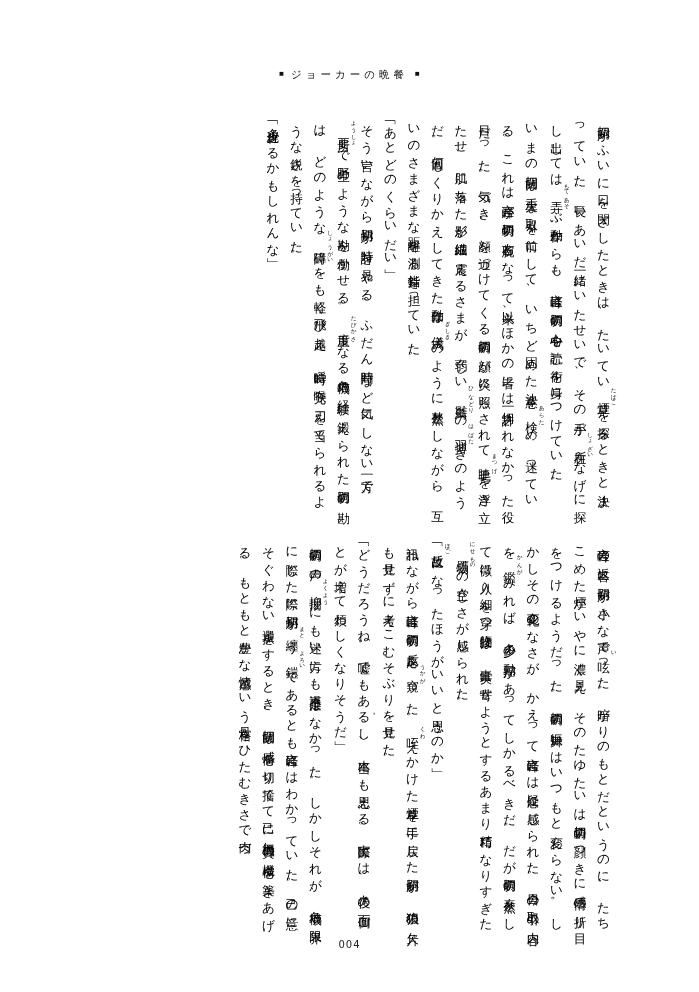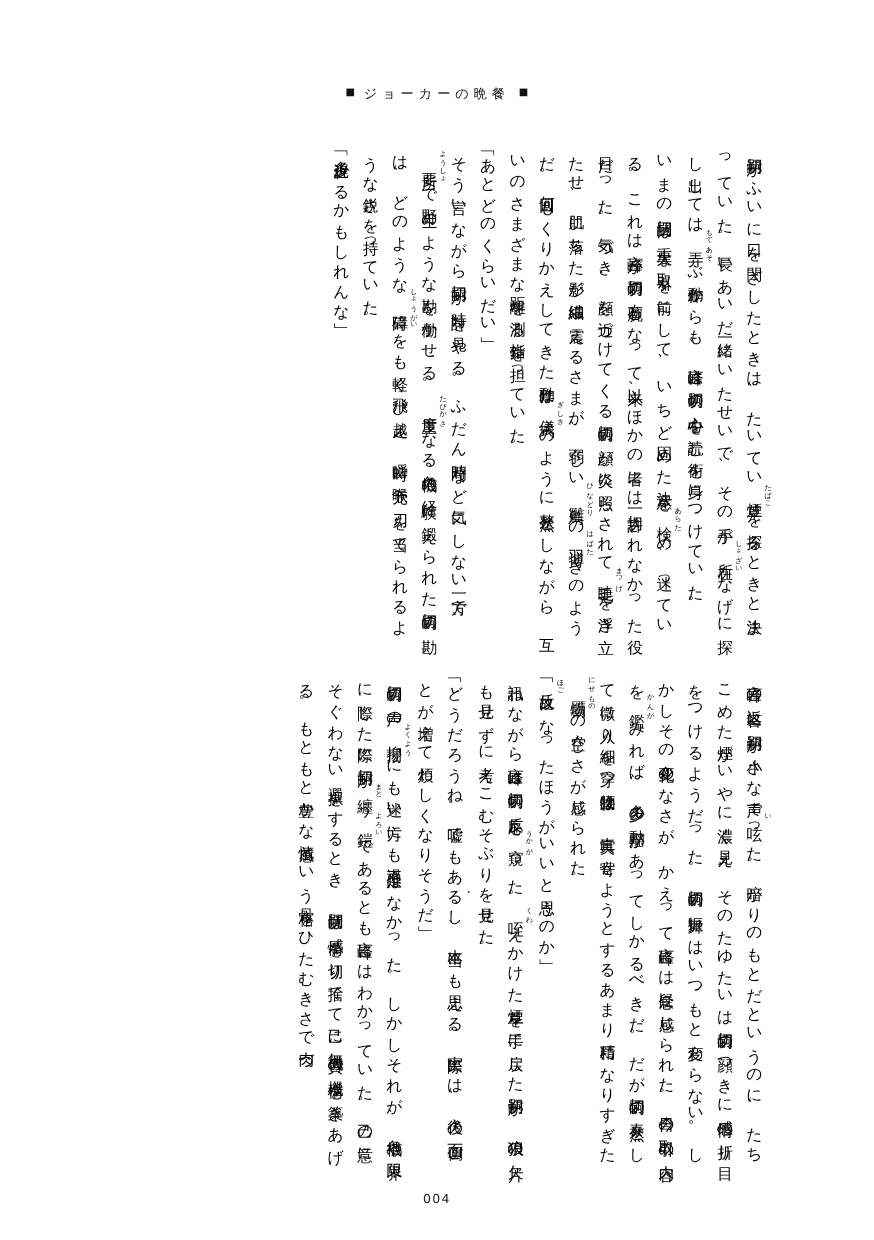--- a/index.html
+++ b/index.html
@@ -27,20 +27,21 @@
   .header {
     position: absolute;
     top: 68px;
     left: 0;
     width: 699px;
     text-align: center;
     font-size: 10.5px;
     letter-spacing: 4px;
     color: #111;
     white-space: nowrap;
+    font-family: Liberation Serif, serif;
   }
   .header .ornament {
     font-size: 8px;
     vertical-align: 2px;
     letter-spacing: 0;
     padding: 0 7px;
   }
 
   
   .block {
@@ -85,21 +86,21 @@
   }
   rt {
     font-size: 5.6px;
     letter-spacing: 0.5px;
     line-height: 1;
     color: #000;
   }
 
   .page-number {
     position: absolute;
-    bottom: 27px;
+    bottom: 42px;
     left: 0;
     width: 699px;
     text-align: center;
     font-size: 10px;
     letter-spacing: 1px;
     font-family: "DejaVu Sans", "Liberation Sans", sans-serif;
     color: #222;
   }
 </style>
 </head>

